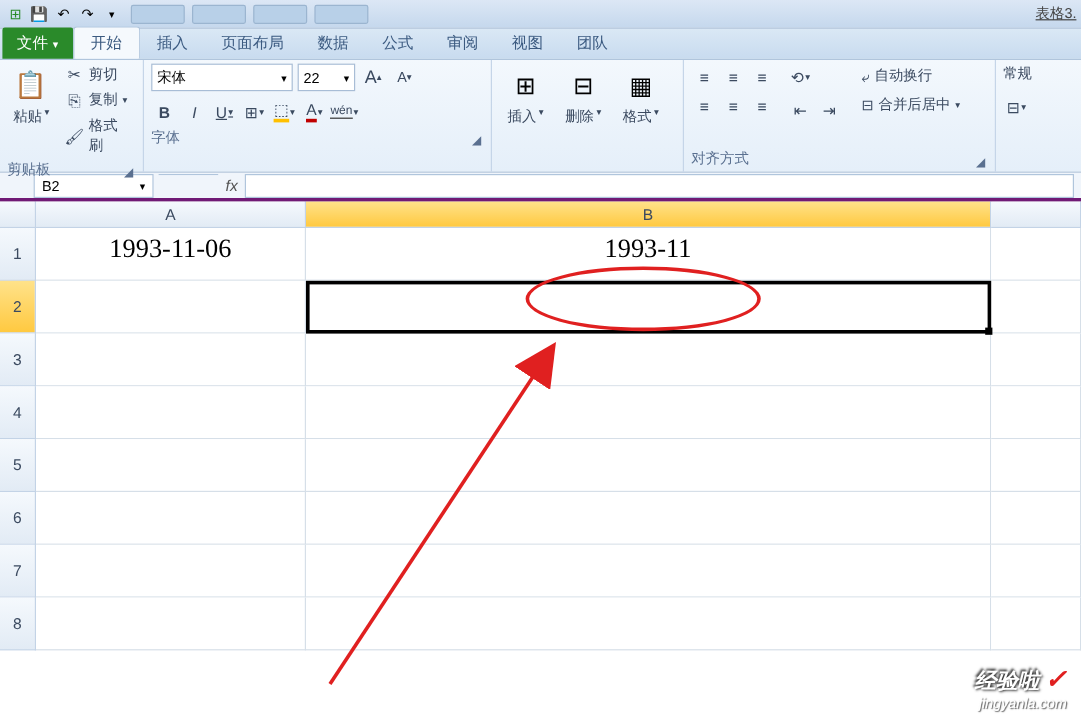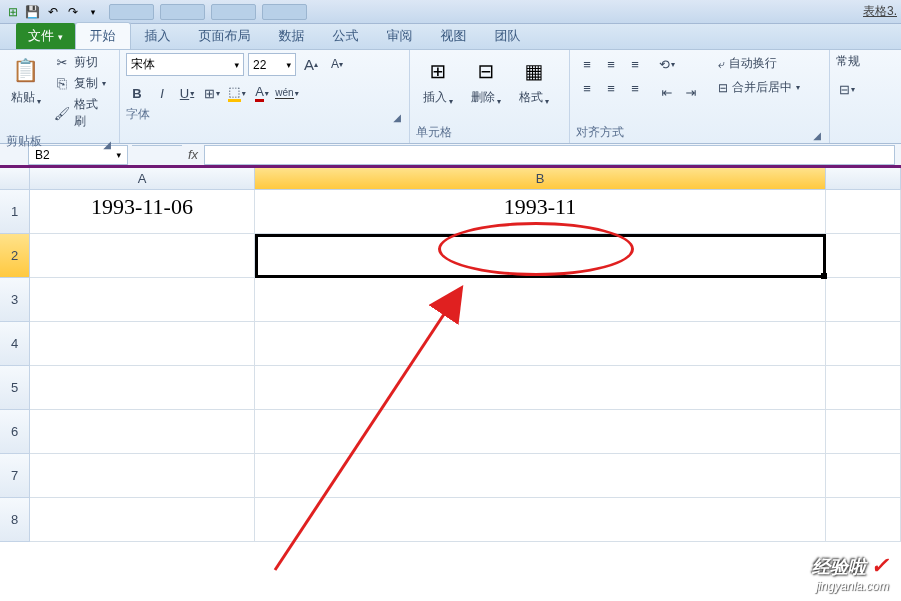--- a/index.html
+++ b/index.html
@@ -8,34 +8,34 @@
     
     .title-bar { height: 24px; background: linear-gradient(#dce7f5, #c5d8ed); display: flex; align-items: center; border-bottom: 1px solid #a4b9d4; }
     .qat { display: flex; align-items: center; gap: 2px; padding: 0 4px; }
     .qat-icon { width: 18px; height: 18px; display: flex; align-items: center; justify-content: center; font-size: 12px; }
     .title-right { margin-left: auto; font-size: 12px; color: #444; padding-right: 4px; text-decoration: underline; }
     .tab-stub { display: inline-block; background: #b8d0e8; border: 1px solid #9bb5d0; border-radius: 2px; padding: 1px 20px; margin: 0 3px; font-size: 11px; color: #444; }
     
     
     .ribbon-tabs { height: 26px; background: linear-gradient(#dae8f5, #c8dbef); display: flex; align-items: flex-end; border-bottom: 1px solid #b0c5dc; }
     .tab { padding: 4px 14px; font-size: 13px; color: #3b5a80; cursor: pointer; }
-    .tab.file { background: #2a8a2a; color: #fff; border-radius: 2px 2px 0 0; margin-left: 16px; padding: 4px 12px; }
+    .tab.file { background: #2a8a2a; color: #fff; border-radius: 2px 2px 0 0; margin-left: 2px; padding: 4px 12px; }
     .tab.file .drop { font-size: 9px; margin-left: 4px; }
     .tab.active { background: #f5f9fd; border: 1px solid #b0c5dc; border-bottom: none; border-radius: 3px 3px 0 0; color: #3b5a80; }
     
     
     .ribbon { height: 94px; background: linear-gradient(#f3f8fd, #e5eff9); display: flex; border-bottom: 1px solid #a8bdd6; }
     .group { border-right: 1px solid #c5d5e8; display: flex; flex-direction: column; padding: 3px 6px 0; position: relative; }
     .group-content { flex: 1; display: flex; align-items: flex-start; gap: 4px; }
     .group-label { font-size: 12px; color: #5a7090; padding: 2px 0; position: relative; }
     .group-label .launcher { position: absolute; right: 2px; bottom: 2px; font-size: 10px; color: #5a7090; }
     
     .big-btn { display: flex; flex-direction: column; align-items: center; padding: 2px 4px; cursor: pointer; }
     .big-btn .icon { width: 32px; height: 32px; display: flex; align-items: center; justify-content: center; font-size: 22px; }
-    .big-btn .lbl { font-size: 12px; color: #3b4a60; margin-top: 2px; display: flex; align-items: flex-end; gap: 2px; }
+    .big-btn .lbl { font-size: 12px; color: #3b4a60; margin-top: 2px; display: flex; align-items: flex-start; gap: 2px; }
     .big-btn .drop { font-size: 8px; }
     
     .small-btns { display: flex; flex-direction: column; gap: 2px; }
     .small-btn { display: flex; align-items: center; gap: 4px; font-size: 12px; color: #3b4a60; padding: 1px 4px; cursor: pointer; }
     .small-btn .ic { width: 16px; height: 16px; display: flex; align-items: center; justify-content: center; font-size: 13px; }
     
     
     .font-row1 { display: flex; gap: 4px; margin-bottom: 6px; }
     .font-row2 { display: flex; gap: 3px; align-items: center; }
     .sel { border: 1px solid #a8bdd6; background: #fff; font-size: 12px; padding: 2px 4px; display: flex; align-items: center; }
@@ -201,21 +201,20 @@
           </span>
       </div>
       <div class="big-btn cell-btn">
         <span class="icon">▦</span>
         <span class="lbl">
             <span>格式</span>
             <span class="drop">▾</span>
           </span>
       </div>
     </div>
-    <div class="group-label">单元格</div>
   </div>
 
   <div class="group" style="width:260px">
     <div class="group-content">
       <div style="display:flex;flex-direction:column;gap:6px">
         <div class="align-grid">
           <div class="fbtn">≡</div>
           <div class="fbtn">≡</div>
           <div class="fbtn">≡</div>
           <div class="fbtn">≡</div>

